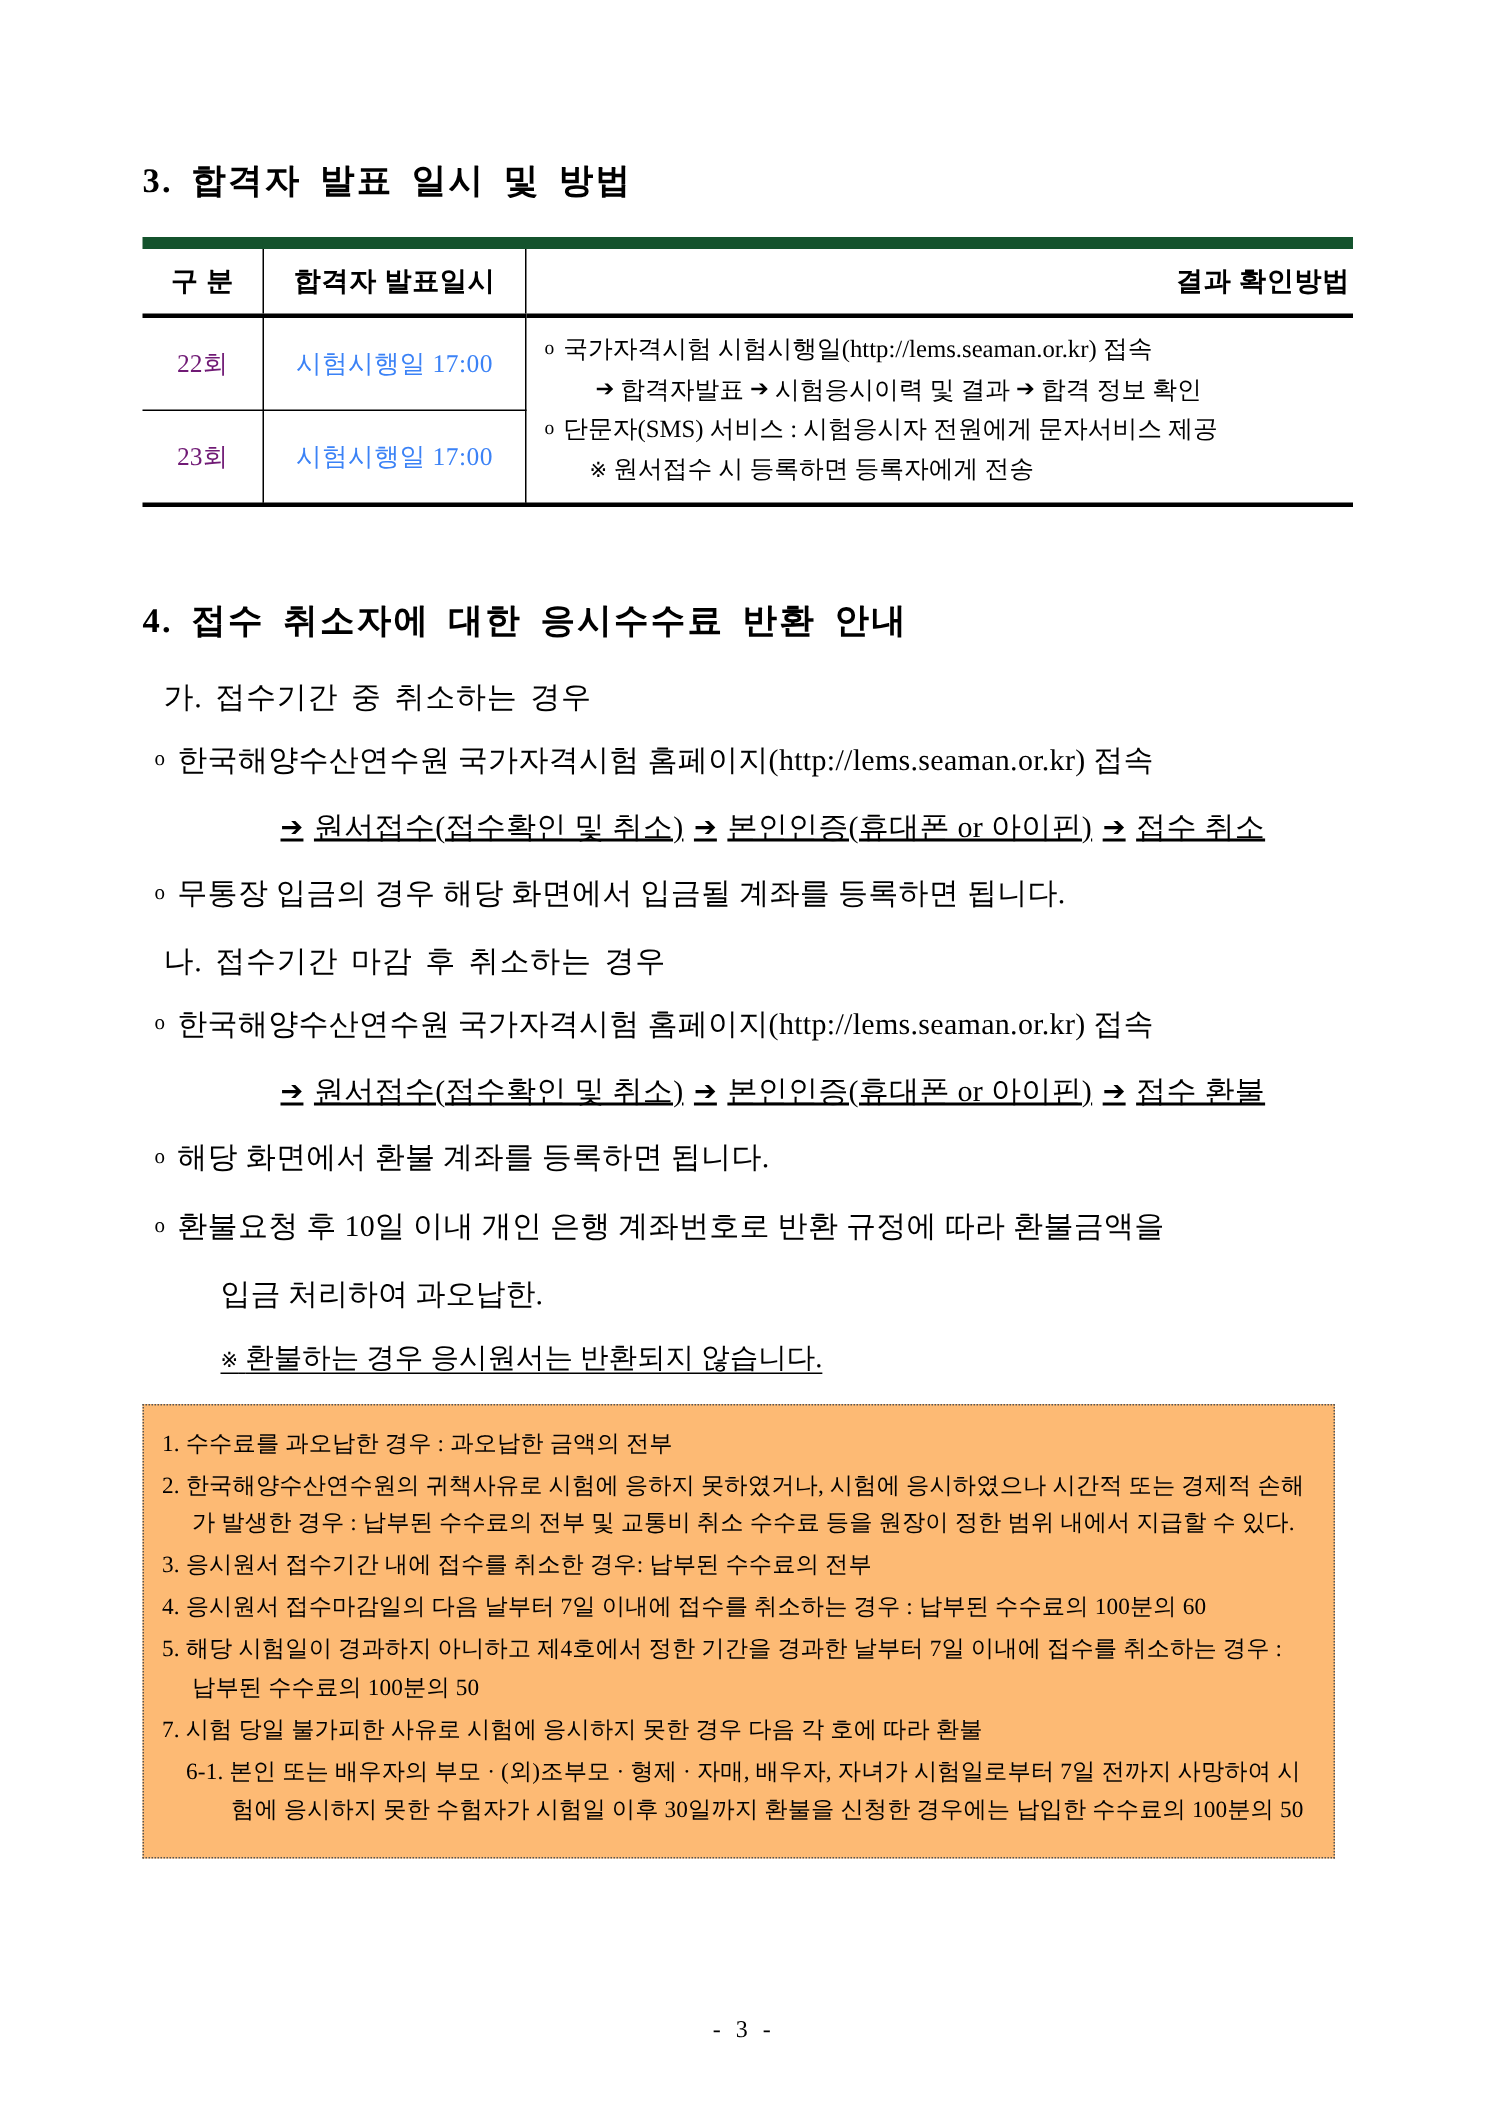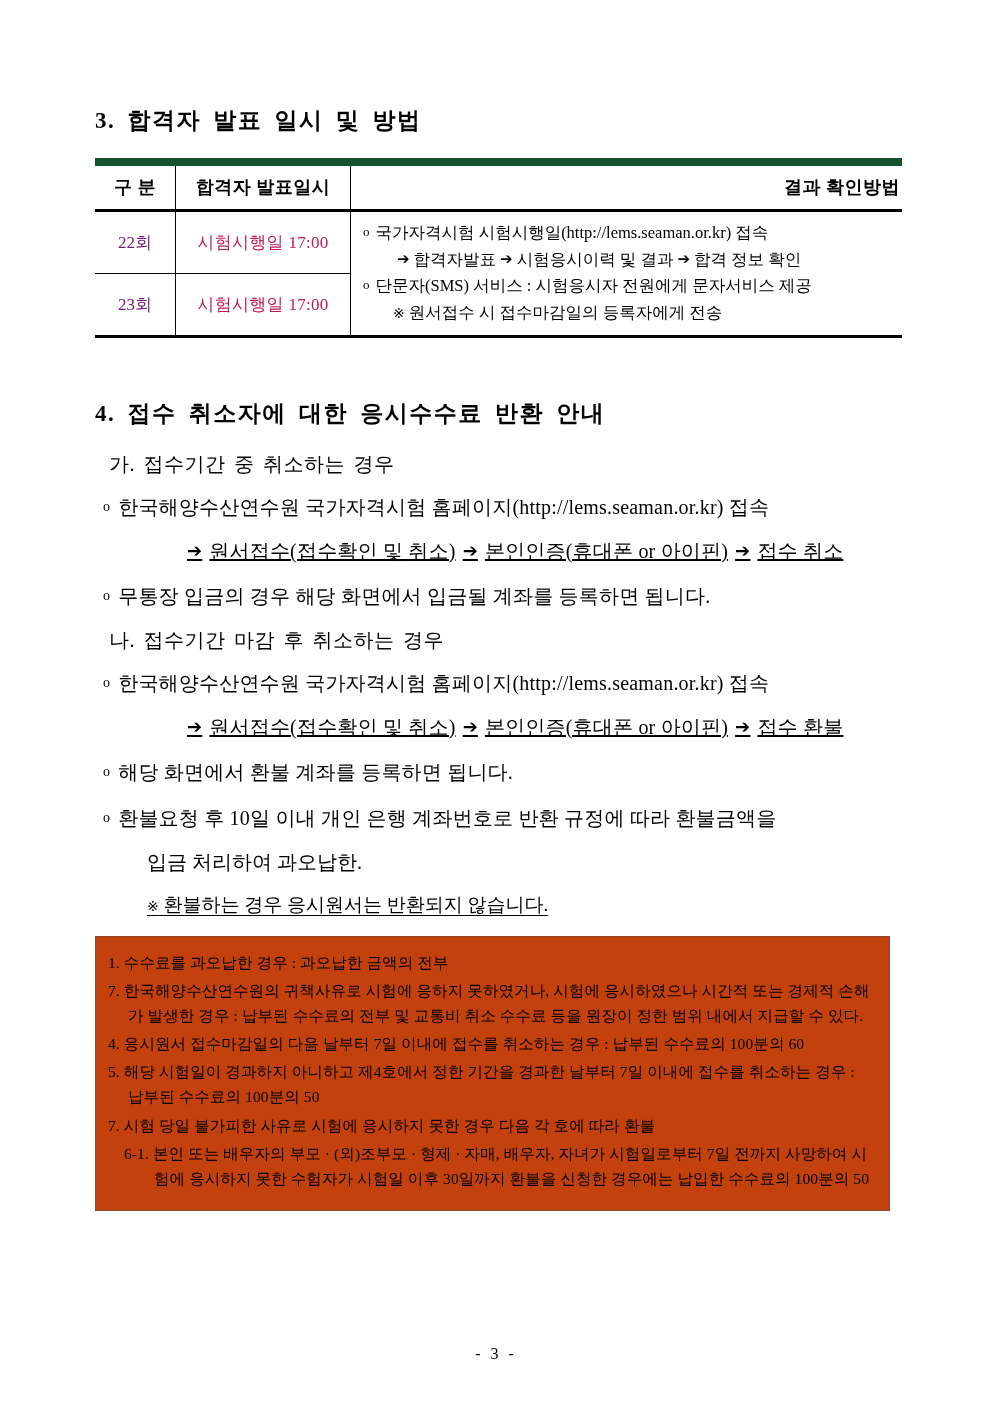--- a/index.html
+++ b/index.html
@@ -68,21 +68,21 @@
   }
   .result-table td.c-div {
     text-align: center;
     border-right: 1px solid #000;
     color: #701a75;
     height: 58px;
   }
   .result-table td.c-date {
     text-align: center;
     border-right: 1px solid #000;
-    color: #be185d;
+    color: #3b82f6;
     height: 58px;
     letter-spacing: 0.3px;
   }
   .result-table tr.row-first td.c-div,
   .result-table tr.row-first td.c-date {
     border-bottom: 1px solid #000;
   }
   .result-table td.c-method {
     padding: 8px 4px 8px 12px;
     vertical-align: middle;
@@ -153,21 +153,21 @@
   }
   .note-underline span.u {
     text-decoration: underline;
     text-underline-offset: 4px;
   }
 
   
   .refund-box {
     margin-top: 10px;
     border: 1.5px dotted #555;
-    background: #c2410c;
+    background: #fdba74;
     padding: 13px 16px 16px 12px;
     width: 795px;
     box-sizing: border-box;
   }
   .rb-item {
     font-size: 15.5px;
     line-height: 1.62;
     margin: 0 0 3px 0;
     padding-left: 20px;
     text-indent: -20px;
@@ -219,21 +219,21 @@
 
             <div class="m-line indent">
               <span class="arrow">➔</span><span>합격자발표</span><span class="arrow">➔</span><span>시험응시이력 및 결과</span><span class="arrow">➔</span><span>합격 정보 확인</span>
             </div>
 
             <div class="m-line">
               <span class="bullet-o">ο</span><span>단문자(SMS) 서비스 : 시험응시자 전원에게 문자서비스 제공</span>
             </div>
 
             <div class="m-line indent">
-              <span class="mark">※</span>&nbsp;<span>원서접수 시 접수마감일의 등록자에게 전송</span>
+              <span class="mark">※</span>&nbsp;<span>원서접수 시 등록하면 등록자에게 전송</span>
             </div>
 
           </td>
         </tr>
         <tr>
           <td class="c-div">23회</td>
           <td class="c-date">시험시행일 17:00</td>
         </tr>
       </tbody>
     </table>
@@ -275,21 +275,22 @@
       </div>
 
       <div class="cont-line">입금 처리하여 과오납한.</div>
 
       <div class="note-underline">
         <span class="u"><span class="mark">※</span>&nbsp;<span>환불하는 경우 응시원서는 반환되지 않습니다.</span></span>
       </div>
 
       <div class="refund-box">
         <div class="rb-item">1. 수수료를 과오납한 경우 : 과오납한 금액의 전부</div>
-        <div class="rb-item">7. 한국해양수산연수원의 귀책사유로 시험에 응하지 못하였거나, 시험에 응시하였으나 시간적 또는 경제적 손해가 발생한 경우 : 납부된 수수료의 전부 및 교통비 취소 수수료 등을 원장이 정한 범위 내에서 지급할 수 있다.</div>
+        <div class="rb-item">2. 한국해양수산연수원의 귀책사유로 시험에 응하지 못하였거나, 시험에 응시하였으나 시간적 또는 경제적 손해가 발생한 경우 : 납부된 수수료의 전부 및 교통비 취소 수수료 등을 원장이 정한 범위 내에서 지급할 수 있다.</div>
+        <div class="rb-item">3. 응시원서 접수기간 내에 접수를 취소한 경우: 납부된 수수료의 전부</div>
         <div class="rb-item">4. 응시원서 접수마감일의 다음 날부터 7일 이내에 접수를 취소하는 경우 : 납부된 수수료의 100분의 60</div>
         <div class="rb-item">5. 해당 시험일이 경과하지 아니하고 제4호에서 정한 기간을 경과한 날부터 7일 이내에 접수를 취소하는 경우 : 납부된 수수료의 100분의 50</div>
         <div class="rb-item">7. 시험 당일 불가피한 사유로 시험에 응시하지 못한 경우 다음 각 호에 따라 환불</div>
         <div class="rb-item sub">6-1. 본인 또는 배우자의 부모 · (외)조부모 · 형제 · 자매, 배우자, 자녀가 시험일로부터 7일 전까지 사망하여 시험에 응시하지 못한 수험자가 시험일 이후 30일까지 환불을 신청한 경우에는 납입한 수수료의 100분의 50</div>
       </div>
 
     </div>
   </div>
 
   <div class="page-footer">- 3 -</div>

